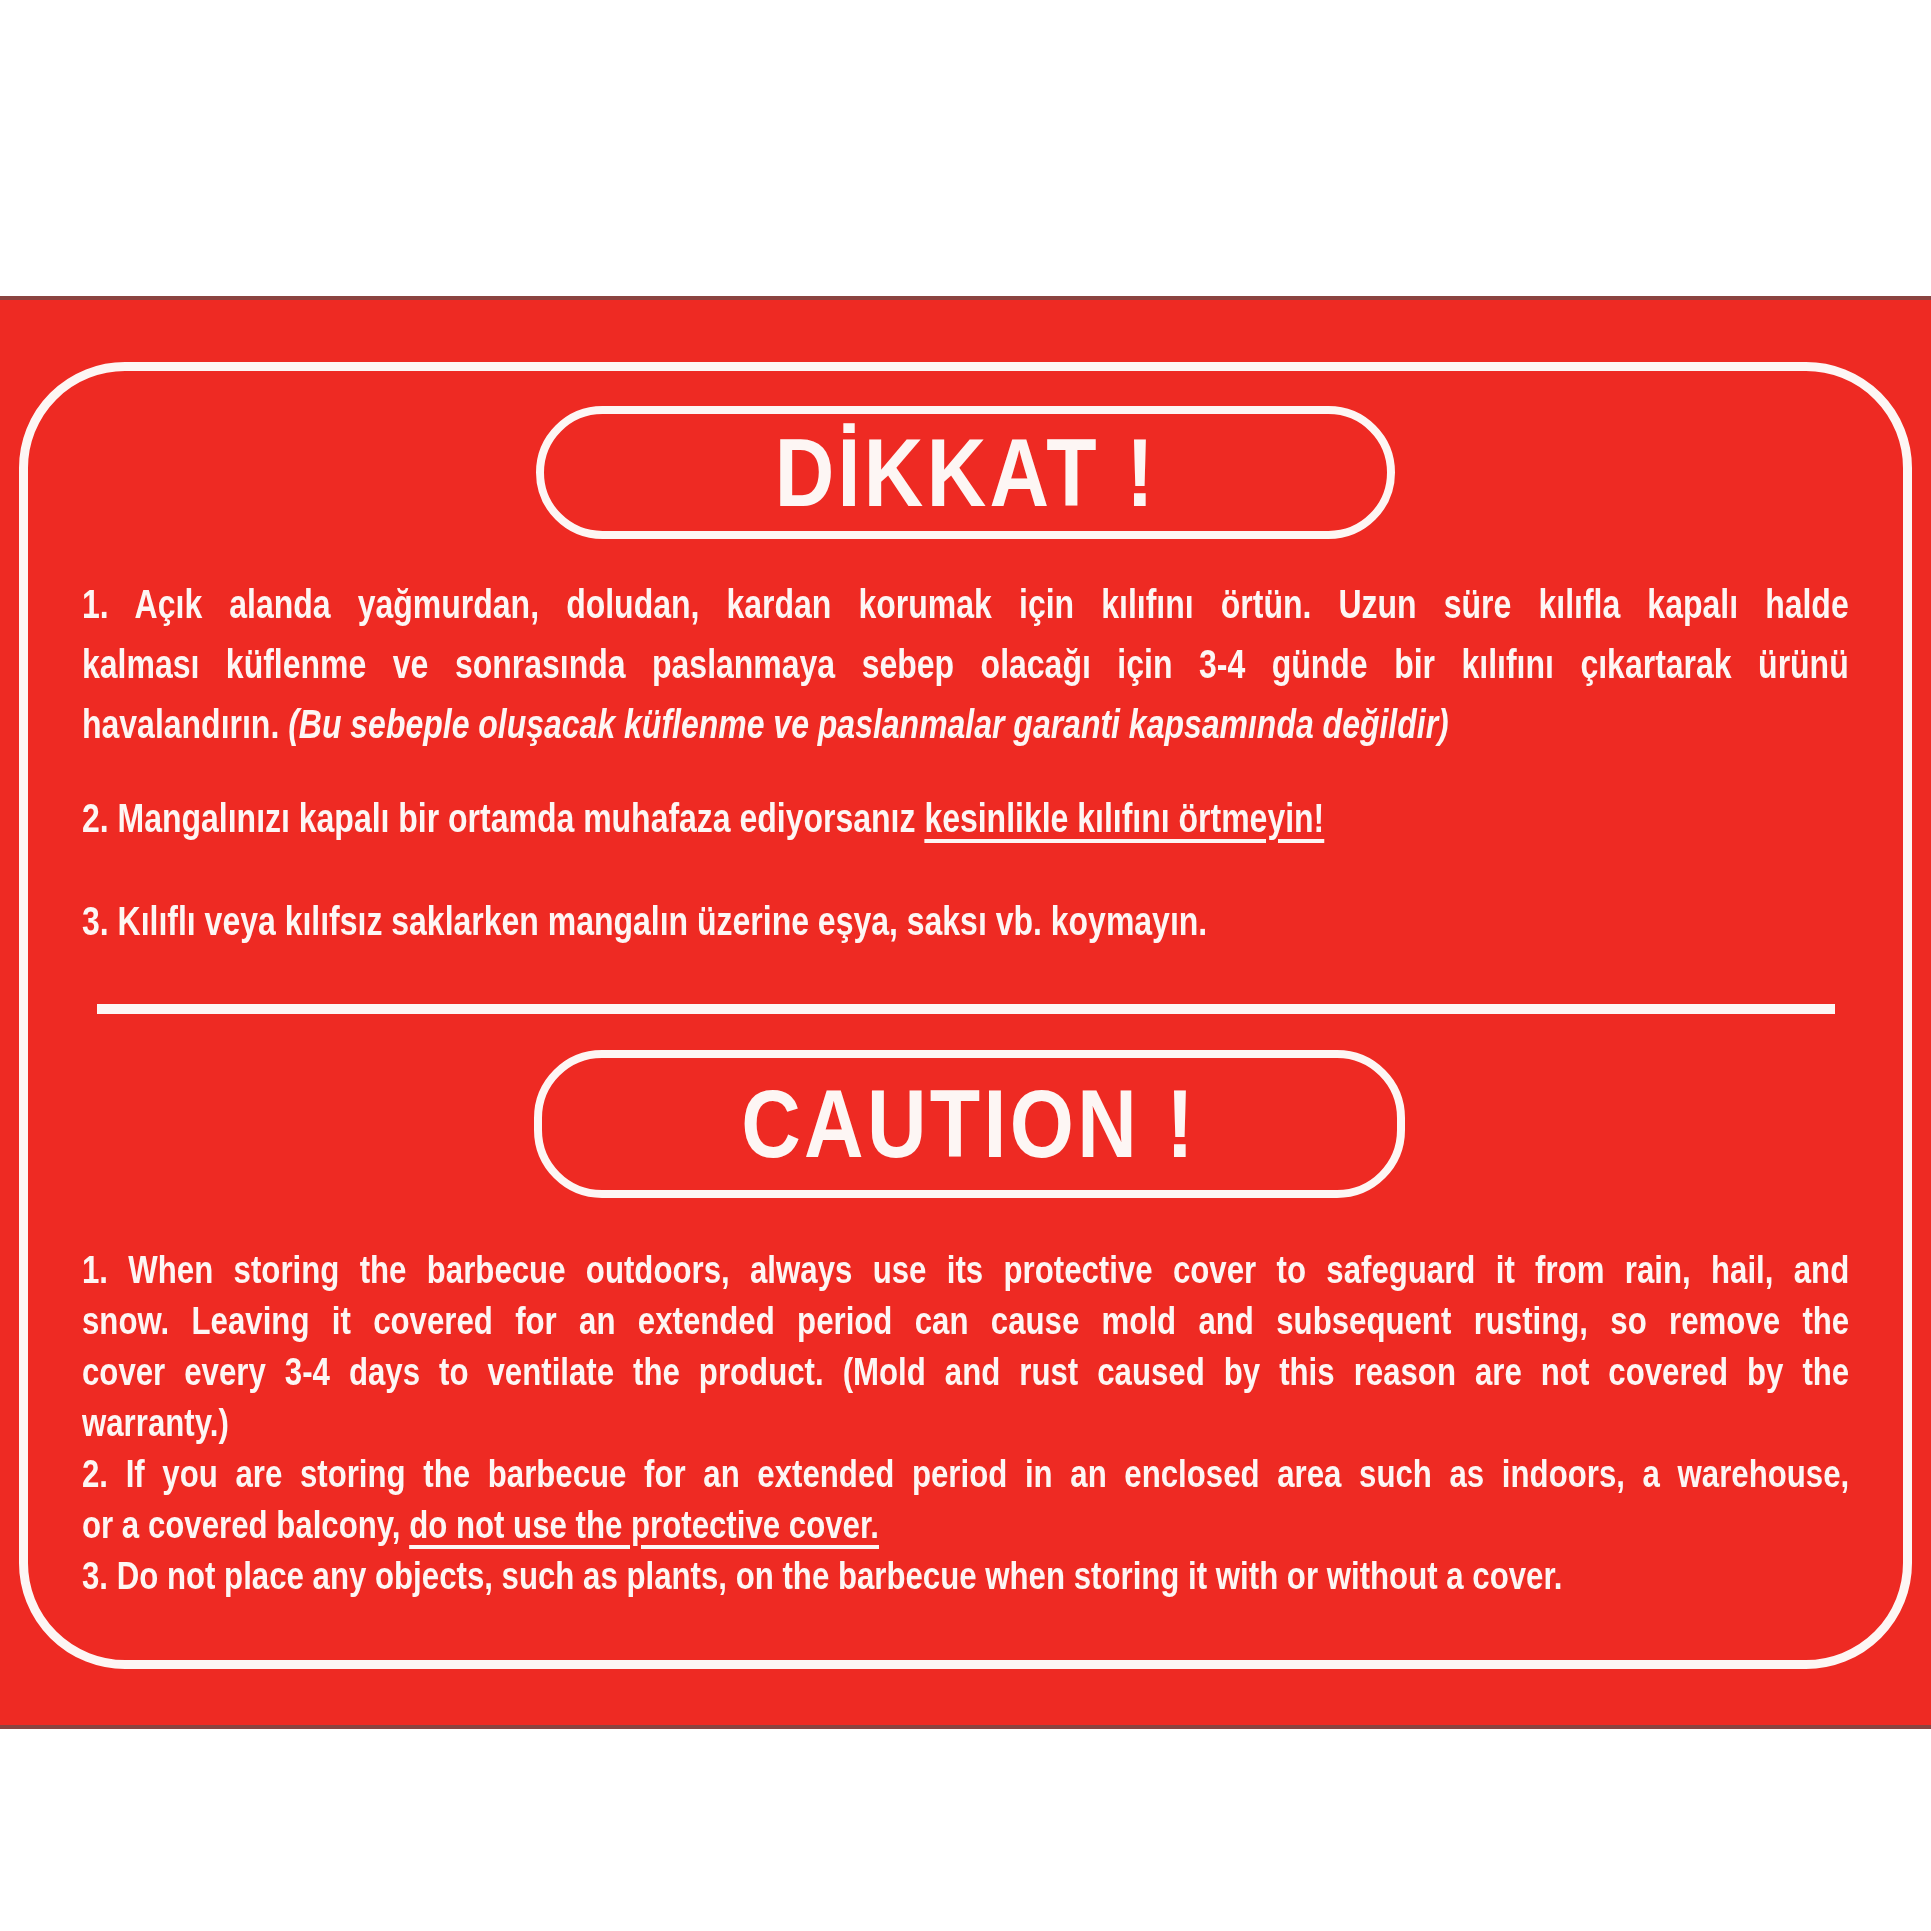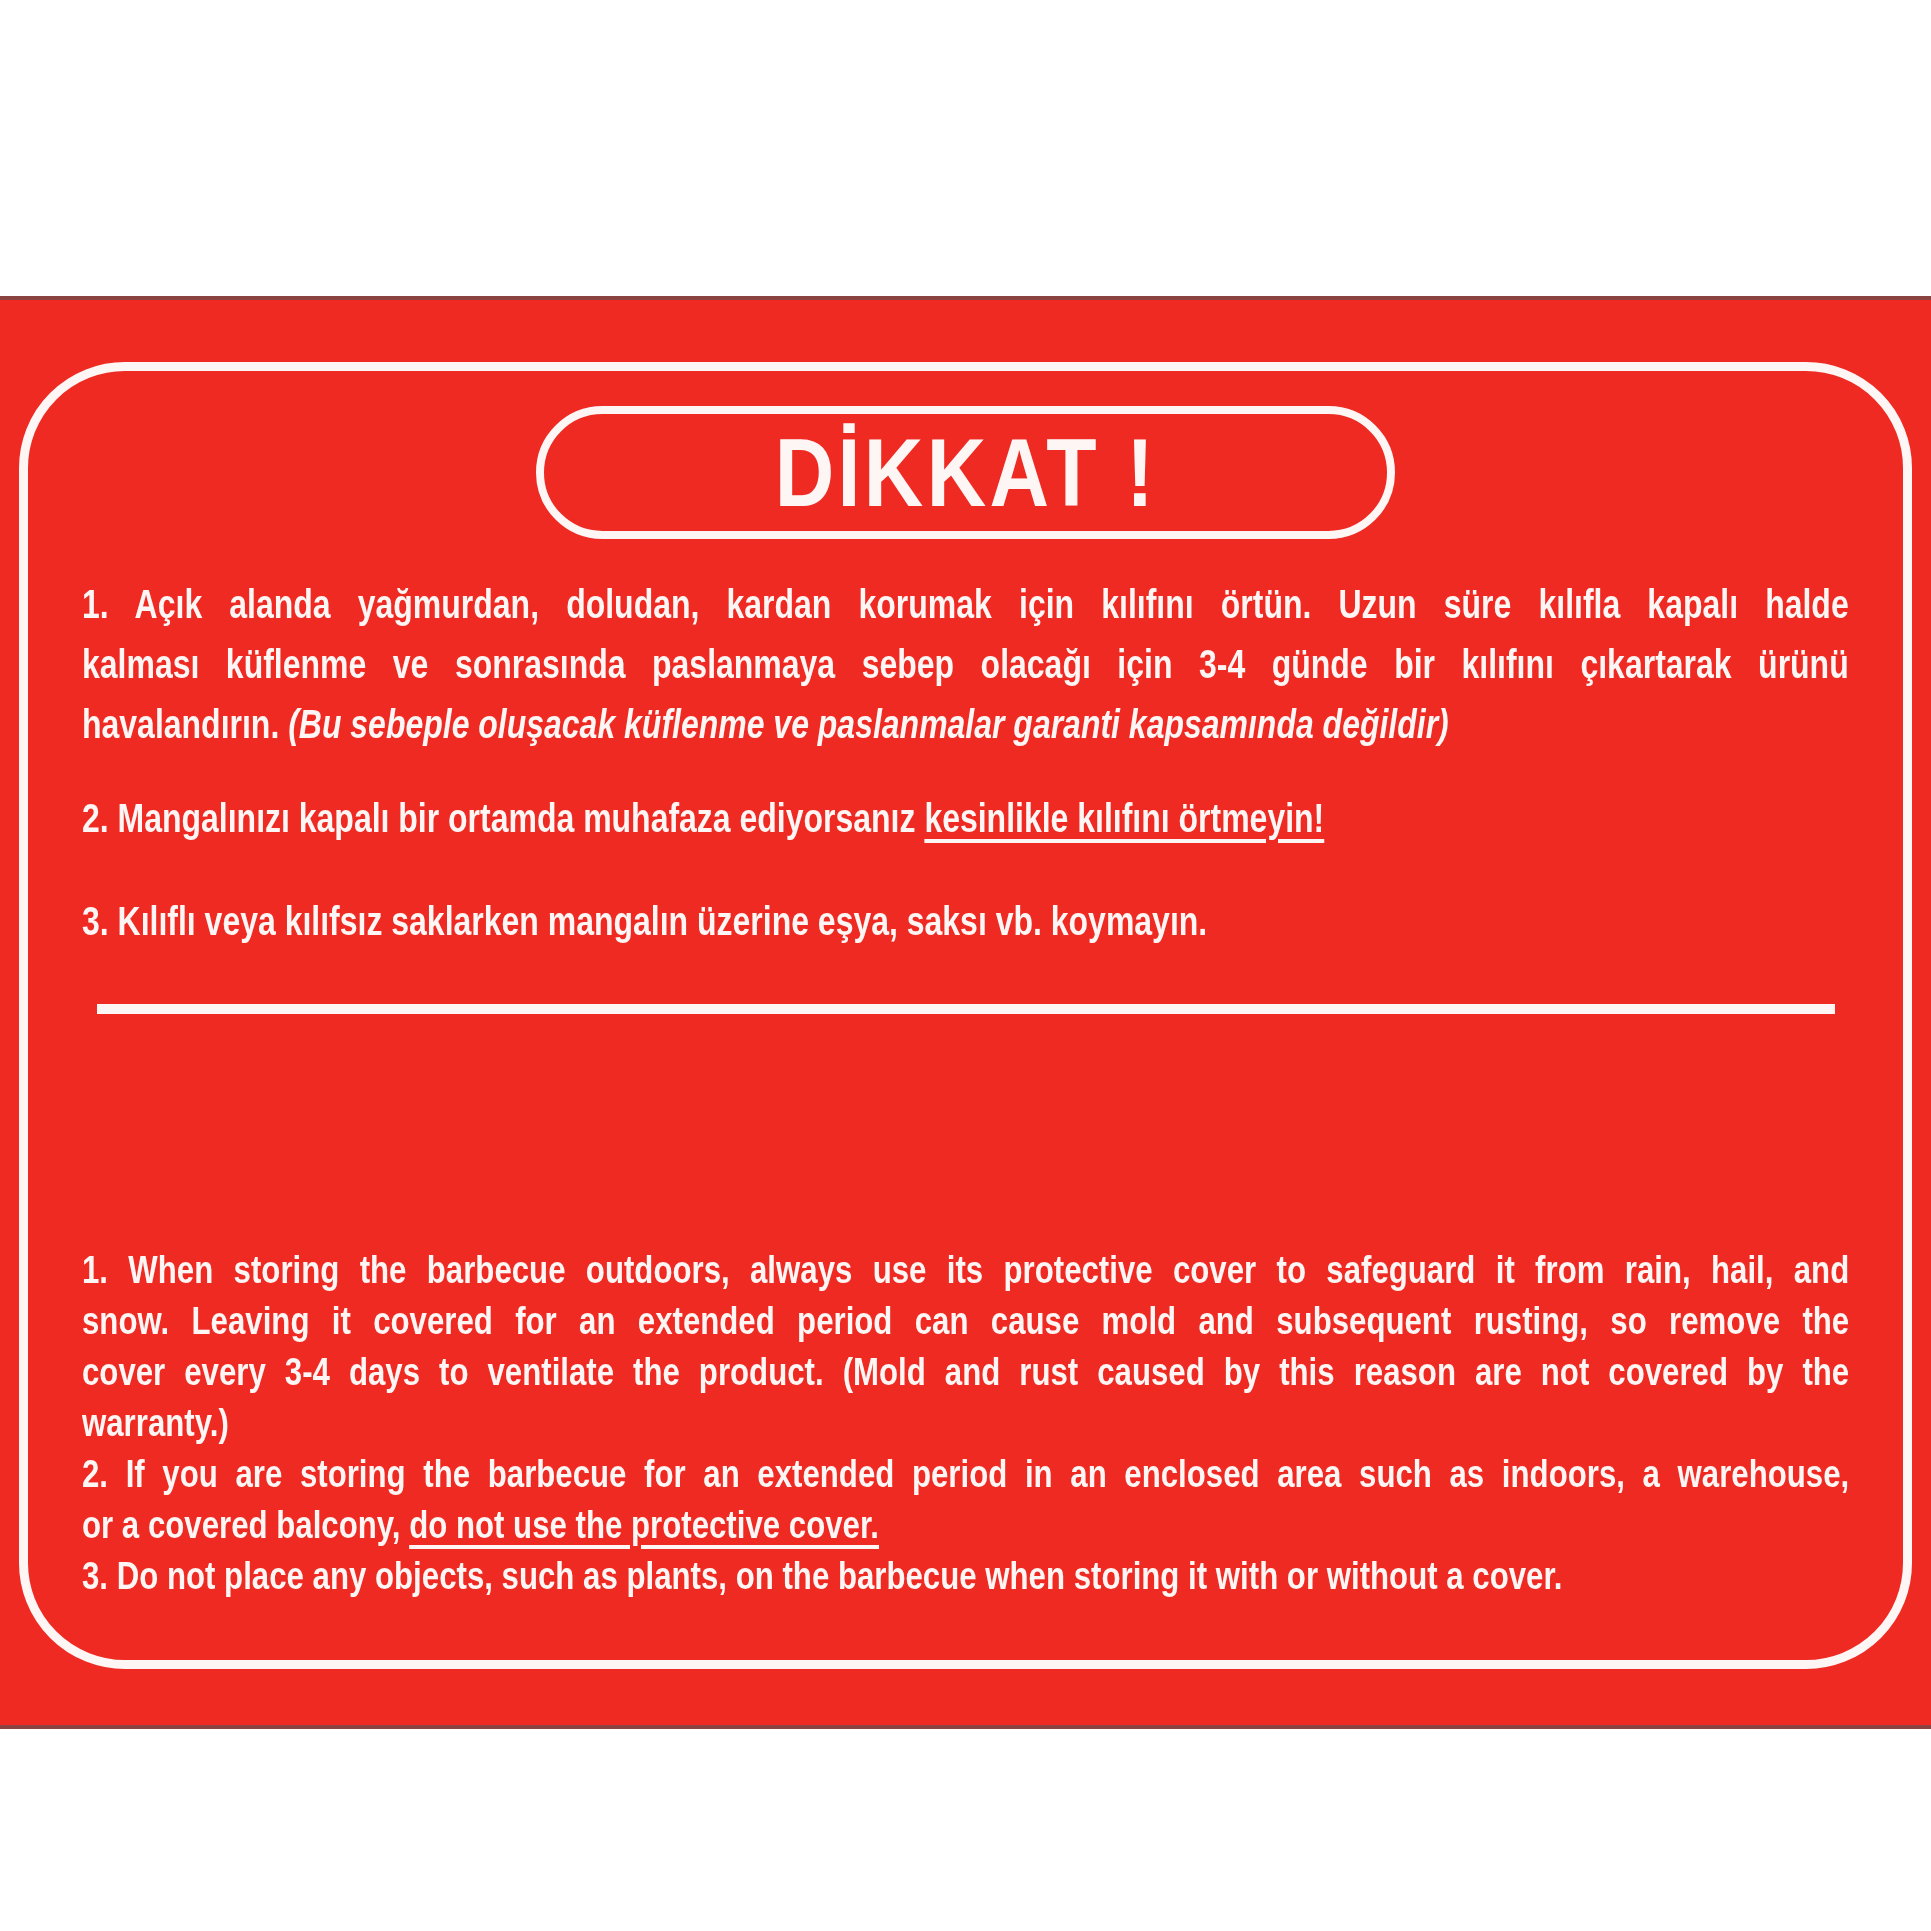--- a/index.html
+++ b/index.html
@@ -125,20 +125,23 @@
       <div class="just">kalması küflenme ve sonrasında paslanmaya sebep olacağı için 3-4 günde bir kılıfını çıkartarak ürünü</div>
       <div><span>havalandırın. </span><span class="ital">(Bu sebeple oluşacak küflenme ve paslanmalar garanti kapsamında değildir)</span></div>
     </div>
 
     <div class="para tr tr-item2"><span>2. Mangalınızı kapalı bir ortamda muhafaza ediyorsanız </span><span class="und">kesinlikle kılıfını örtmeyin!</span></div>
 
     <div class="para tr tr-item3">3. Kılıflı veya kılıfsız saklarken mangalın üzerine eşya, saksı vb. koymayın.</div>
 
     <div class="divider"></div>
 
+    <div class="pill pill-caution">
+      <span class="pill-text">CAUTION !</span>
+    </div>
 
     <div class="para en en-block">
       <div class="just">1. When storing the barbecue outdoors, always use its protective cover to safeguard it from rain, hail, and</div>
       <div class="just">snow. Leaving it covered for an extended period can cause mold and subsequent rusting, so remove the</div>
       <div class="just">cover every 3-4 days to ventilate the product. (Mold and rust caused by this reason are not covered by the</div>
       <div>warranty.)</div>
       <div class="just">2. If you are storing the barbecue for an extended period in an enclosed area such as indoors, a warehouse,</div>
       <div><span>or a covered balcony, </span><span class="und">do not use the protective cover.</span></div>
       <div>3. Do not place any objects, such as plants, on the barbecue when storing it with or without a cover.</div>
     </div>

